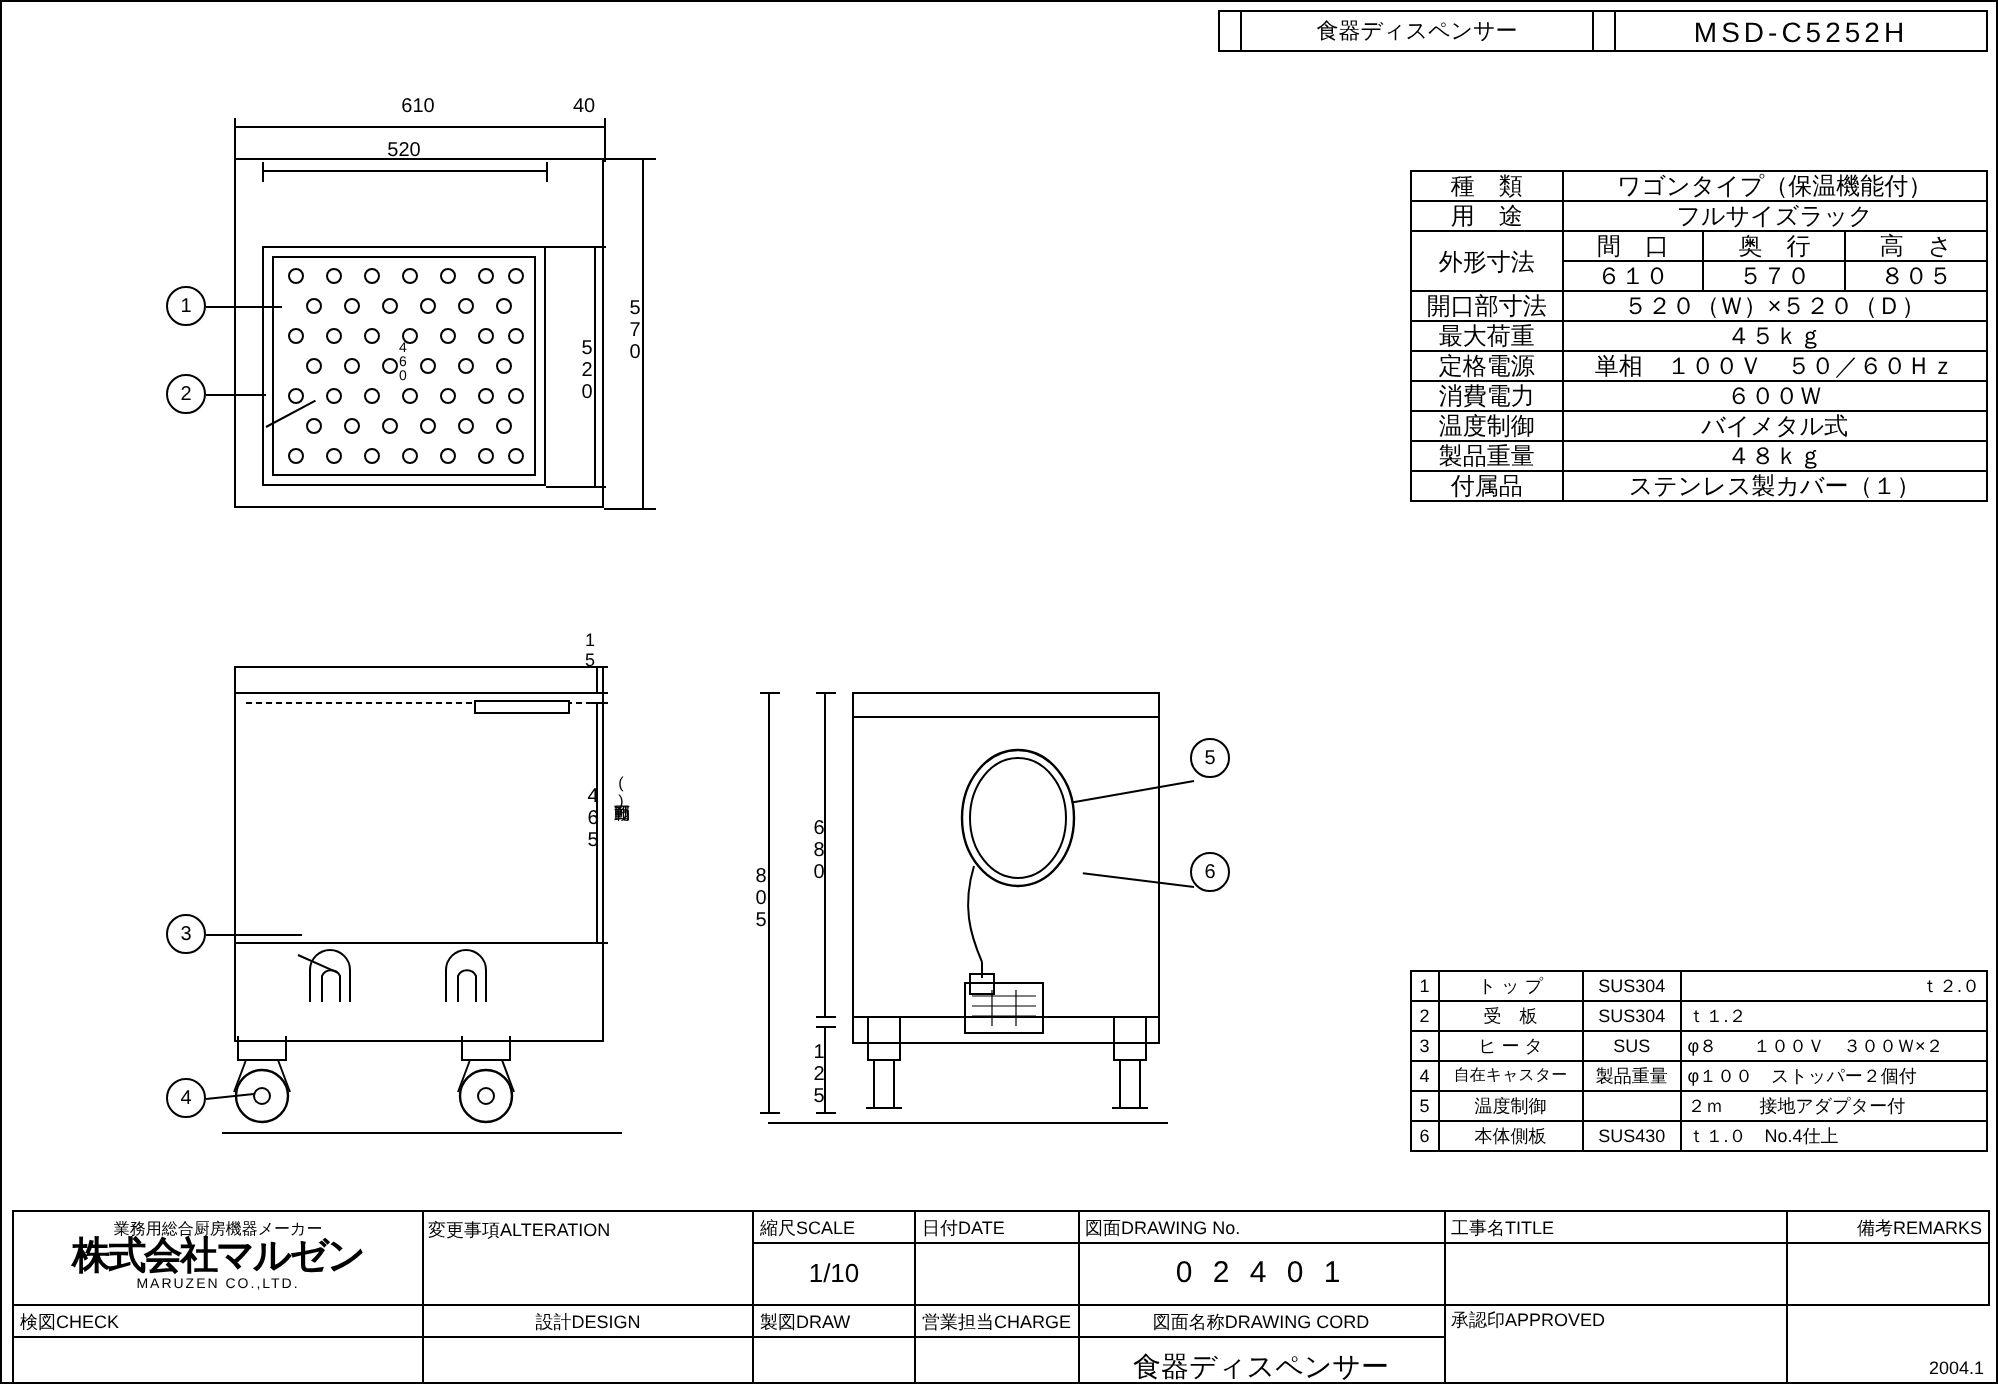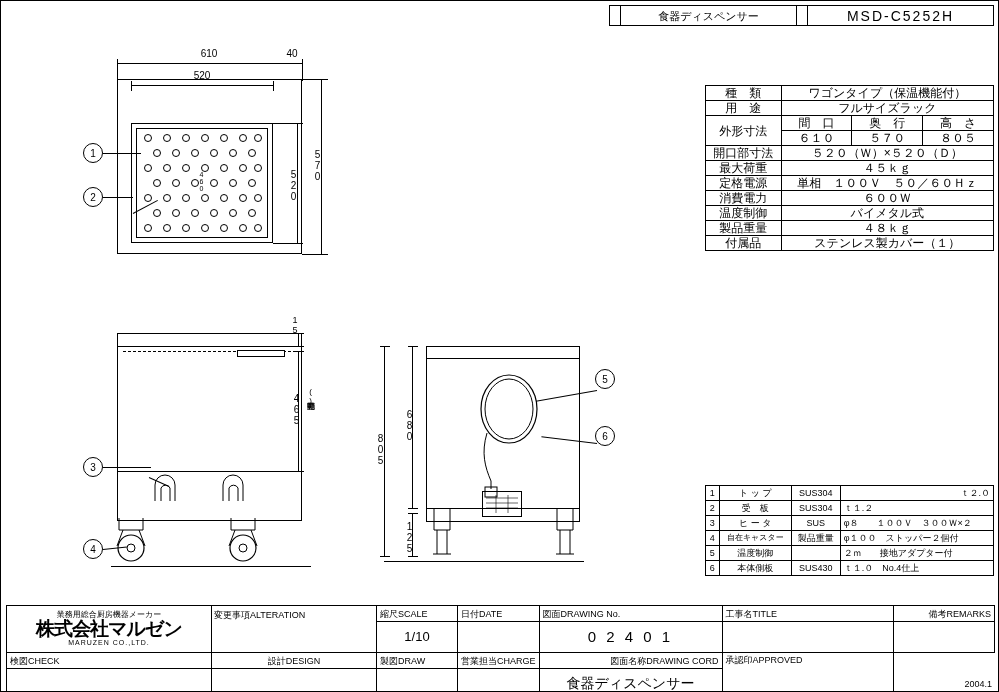--- a/index.html
+++ b/index.html
@@ -361,21 +361,21 @@
       <td rowspan="2" style="font-size:15px;letter-spacing:3px">0 2 4 0 1</td>
       <td rowspan="2"></td>
       <td rowspan="2"></td>
     </tr>
     <tr></tr>
     <tr>
       <td style="text-align:left;height:15px">検図CHECK</td>
       <td style="text-align:center">設計DESIGN</td>
       <td style="text-align:left">製図DRAW</td>
       <td style="text-align:left">営業担当CHARGE</td>
-      <td style="text-align:right">図面名称DRAWING CORD</td>
+      <td style="text-align:center">図面名称DRAWING CORD</td>
       <td rowspan="2" style="text-align:left;vertical-align:top">承認印APPROVED</td>
     </tr>
     <tr>
       <td style="height:28px"></td>
       <td></td>
       <td></td>
       <td></td>
       <td style="font-size:14px">食器ディスペンサー</td>
     </tr>
   </tbody>

